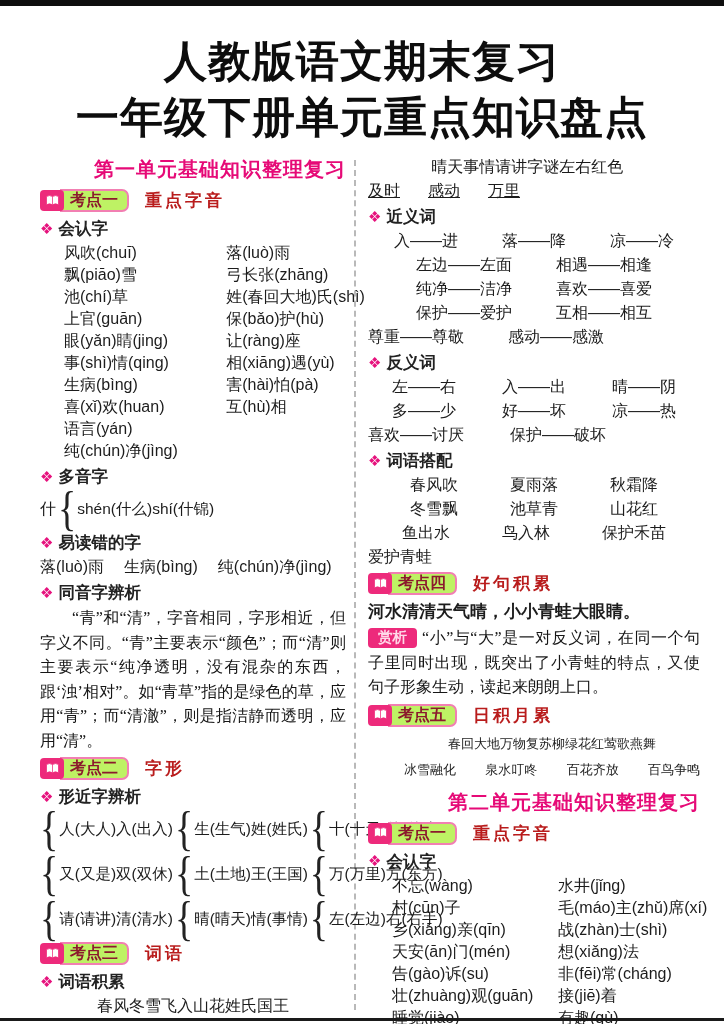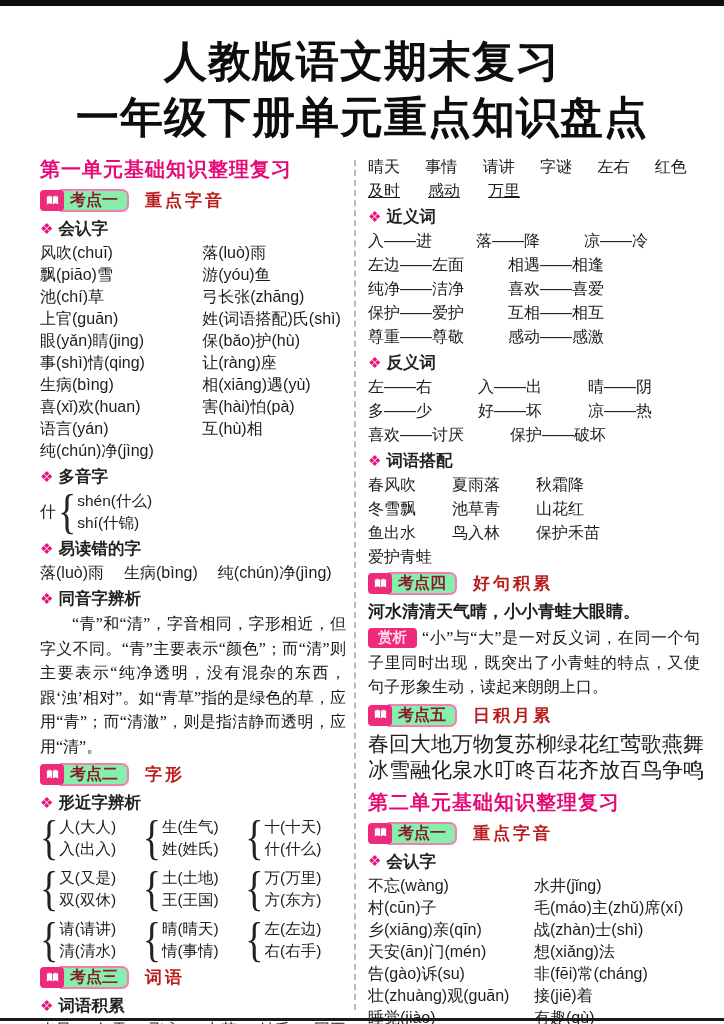--- a/index.html
+++ b/index.html
@@ -9,61 +9,61 @@
   .edge-bottom{position:absolute;bottom:3px;left:0;width:100%;height:3px;background:#1a1a1a;}
 
   .title{margin:34px 4px 0;text-align:center;font-family:"Liberation Serif","DejaVu Serif",serif;
          font-weight:900;font-size:43px;line-height:56px;color:#0d0d0d;letter-spacing:1px;}
 
   .columns{position:absolute;top:156px;left:0;width:100%;}
   .col-left{position:absolute;left:40px;width:306px;}
   .col-right{position:absolute;left:368px;width:332px;}
   .divider{position:absolute;left:354px;top:4px;height:850px;border-left:2px dashed #b9b9b9;}
 
-  .unit-header{margin:0 0 6px;text-align:left;font-family:"Liberation Serif","DejaVu Serif",serif;
+  .unit-header{margin:0 0 6px;text-align:right;font-family:"Liberation Serif","DejaVu Serif",serif;
                font-weight:900;font-size:20px;color:#e60a77;letter-spacing:1px;}
 
   .kd{display:flex;align-items:center;margin:4px 0 5px;}
   .kd-icon{width:24px;height:21px;background:#ed2a7b;border-radius:4px;display:flex;
            align-items:center;justify-content:center;z-index:2;flex:0 0 24px;}
-  .kd-label{margin-left:-4px;border:2px solid #f27fb2;border-radius:0 7px 7px 0;background:#86efac;
+  .kd-label{margin-left:-4px;border:2px solid #f27fb2;border-radius:0 7px 7px 0;background:#bef264;
             padding:0 9px 1px 8px;font-weight:700;font-size:16px;color:#8b1a2d;line-height:18px;}
   .kd-topic{margin-left:16px;font-weight:700;font-size:17px;color:#b91c1c;letter-spacing:3px;}
 
   .klabel{display:flex;align-items:center;gap:5px;font-weight:700;font-size:16.5px;
           color:#222;margin:3px 0 3px;line-height:22px;}
   .diamond{color:#e6127d;font-size:15px;line-height:1;}
 
   .two-col{display:flex;font-size:16px;line-height:22px;}
   .two-col .wcol:first-child{flex:0 0 53%;}
   .two-col .wcol:last-child{flex:1;}
-  .wcol .wi{display:block;white-space:nowrap;}
+  .wcol .wi{display:block;white-space:nowrap;margin-left:24px;}
 
   .wrow{display:flex;font-size:16px;line-height:22px;}
   .wrow .wi{white-space:nowrap;}
   .sb{justify-content:space-between;}
-  .g20{gap:20px;} .g28{gap:28px;text-decoration:underline;} .g36{gap:36px;} .g44{gap:44px;} .g46{gap:46px;}
-  .kai{font-family:"Liberation Serif","DejaVu Serif",serif;font-size:21px;line-height:24px;}
+  .g20{gap:20px;} .g28{gap:28px;text-decoration:underline;} .g36{gap:52px;} .g44{gap:44px;} .g46{gap:46px;}
+  .kai{font-family:"Liberation Serif","DejaVu Serif",serif;font-size:13px;line-height:24px;margin-left:36px;}
 
   .bgroup{display:flex;align-items:center;}
   .brace{font-family:"Liberation Serif","DejaVu Serif",serif;font-size:38px;font-weight:400;
          color:#222;line-height:1;transform:scaleY(1.25);margin-right:1px;}
-  .bcol{display:flex;flex-direction:column;font-size:15.5px;line-height:22px;white-space:nowrap;}
+  .bcol{display:flex;flex-direction:row;font-size:15.5px;line-height:22px;white-space:nowrap;}
   .xgrid{display:grid;grid-template-columns:1fr 1fr 1fr;row-gap:7px;column-gap:2px;margin:2px 0 4px;}
   .dchar{font-size:16px;margin-right:2px;}
 
   .para{margin:2px 0 4px;font-family:"Liberation Serif","DejaVu Serif",serif;
         font-size:16px;line-height:24.5px;color:#161616;text-align:justify;}
   .indent{text-indent:2em;}
   .sentence{margin:3px 0;font-family:"Liberation Serif","DejaVu Serif",serif;
             font-weight:700;font-size:17px;line-height:23px;}
   .sx-badge{display:inline-block;background:#ed2a7b;color:#ffd9e8;border-radius:4px;
             padding:0 10px 1px;font-size:14.5px;font-weight:700;margin-right:5px;
             font-family:"Liberation Sans",sans-serif;line-height:19px;vertical-align:1px;}
-  .mb2{margin-bottom:2px;} .mt4{margin-top:4px;}
+  .mb2{margin-bottom:2px;justify-content:center;} .mt4{margin-top:4px;}
 </style>
 </head>
 <body>
 
 <div class="page">
   <div class="edge-top"></div>
 
   <h1 class="title">
     <span>人教版语文期末复习</span><br>
     <span>一年级下册单元重点知识盘点</span>
@@ -97,23 +97,22 @@
             <span class="wi">上官(guān)</span>
             <span class="wi">眼(yǎn)睛(jing)</span>
             <span class="wi">事(shì)情(qing)</span>
             <span class="wi">生病(bìng)</span>
             <span class="wi">喜(xǐ)欢(huan)</span>
             <span class="wi">语言(yán)</span>
             <span class="wi">纯(chún)净(jìng)</span>
           </div>
         <div class="wcol">
             <span class="wi">落(luò)雨</span>
-            <span class="wi">游(yóu)鱼</span>
             <span class="wi">弓长张(zhāng)</span>
-            <span class="wi">姓(词语搭配)氏(shì)</span>
+            <span class="wi">姓(春回大地)氏(shì)</span>
             <span class="wi">保(bǎo)护(hù)</span>
             <span class="wi">让(ràng)座</span>
             <span class="wi">相(xiāng)遇(yù)</span>
             <span class="wi">害(hài)怕(pà)</span>
             <span class="wi">互(hù)相</span>
           </div>
       </div>
 
       <div class="klabel">
         <span class="diamond">❖</span>

